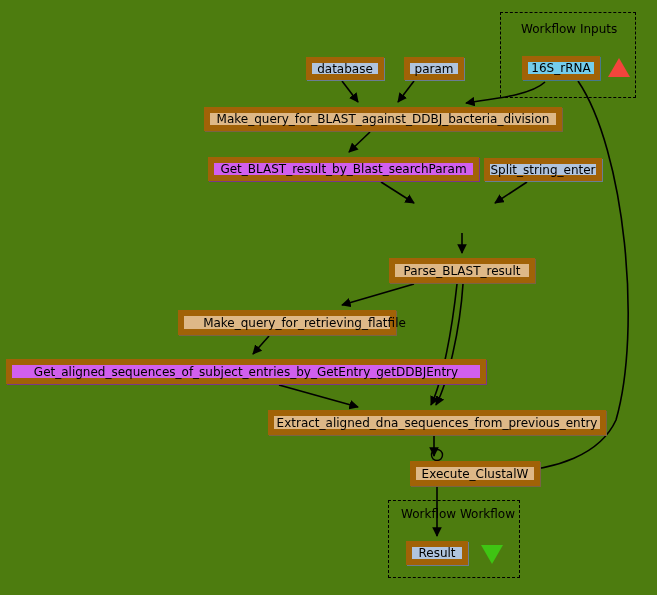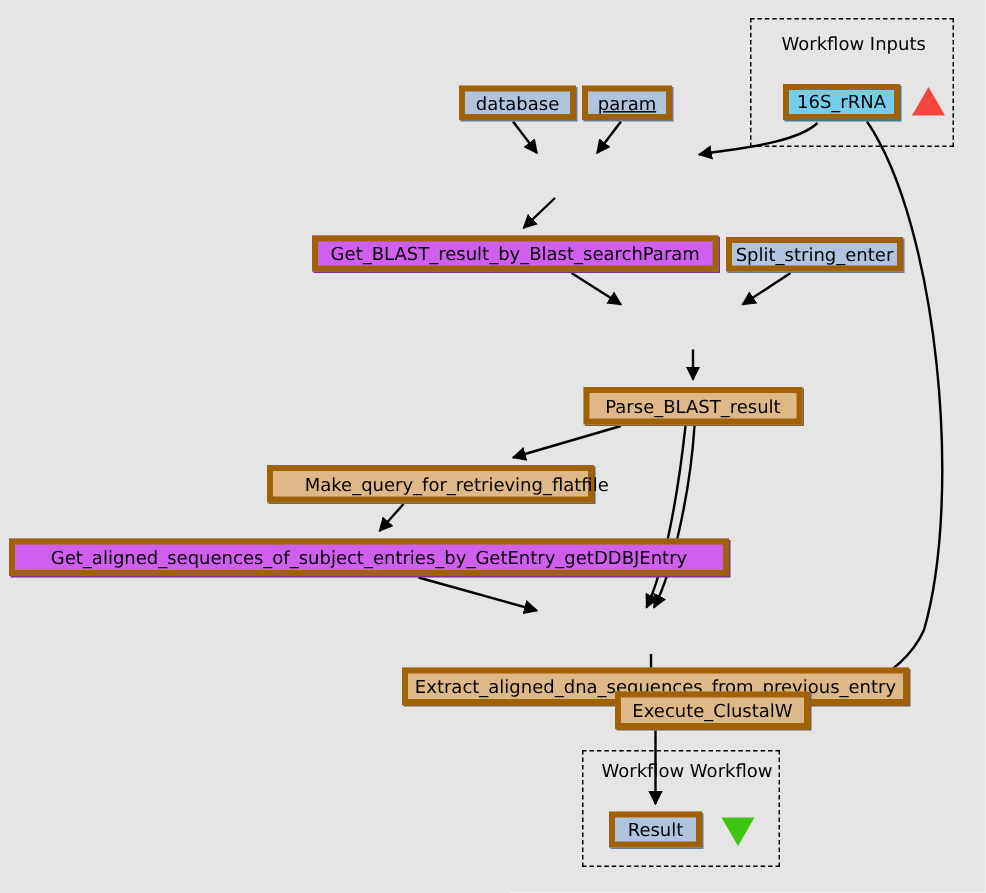--- a/index.html
+++ b/index.html
@@ -1,22 +1,22 @@
 <!DOCTYPE html>
 <html><head>
 <meta charset="utf-8">
 <style>
   html,body{margin:0;padding:0;background:#ffffff;}
   body{font-family:"DejaVu Sans","Liberation Sans",sans-serif;}
-  #canvas{position:relative;width:657px;height:595px;background:#e5e5e5;overflow:hidden;}
+  #canvas{position:relative;width:657px;height:595px;background:#4d7c0f;overflow:hidden;}
   svg#edges{position:absolute;left:0;top:0;width:657px;height:595px;pointer-events:none;}
   .node{
     position:absolute;
     box-sizing:border-box;
-    border:4px solid #a16207;
+    border:6px solid #a16207;
     display:flex;align-items:center;justify-content:center;
     font-size:12px;
     line-height:1;
     color:#000000;
     white-space:nowrap;
     z-index:3;
   }
   .node.process{background:#deb887;box-shadow:1px 1px 0 #7a6244;}
   .node.service{background:#d15fee;box-shadow:1px 1px 0 #7a3789;}
   .node.port{background:#b0c4de;box-shadow:1px 1px 0 #6b7d94;}
@@ -83,35 +83,36 @@
 
   <div class="group" style="left:388px;top:500px;width:132px;height:78px;"></div>
   <div class="group-label" style="left:401px;top:507px;">Workflow Workflow</div>
 
   <div class="node inputport" style="left:522px;top:56px;width:78px;height:24px;text-align:right;">16S_rRNA</div>
 
   <div class="tri up" style="left:608px;top:58px;"></div>
 
   <div class="node port" style="left:306px;top:57px;width:78px;height:23px;">database</div>
 
-  <div class="node port" style="left:388px;top:57px;width:60px;height:23px;text-decoration:underline;">param</div>
+  <div class="node port" style="left:404px;top:57px;width:60px;height:23px;">param</div>
 
+  <div class="node process" style="left:204px;top:107px;width:358px;height:24px;">Make_query_for_BLAST_against_DDBJ_bacteria_division</div>
 
   <div class="node service" style="left:208px;top:157px;width:271px;height:24px;">Get_BLAST_result_by_Blast_searchParam</div>
 
   <div class="node port" style="left:484px;top:158px;width:118px;height:23px;">Split_string_enter</div>
 
 
   <div class="node process" style="left:389px;top:258px;width:146px;height:25px;">Parse_BLAST_result</div>
 
   <div class="node process" style="left:178px;top:310px;width:218px;height:25px;padding-left:35px;">Make_query_for_retrieving_flatfile</div>
 
   <div class="node service" style="left:6px;top:359px;width:480px;height:25px;">Get_aligned_sequences_of_subject_entries_by_GetEntry_getDDBJEntry</div>
 
-  <div class="node process" style="left:268px;top:410px;width:338px;height:25px;margin-top:35px;">Extract_aligned_dna_sequences_from_previous_entry</div>
+  <div class="node process" style="left:268px;top:410px;width:338px;height:25px;">Extract_aligned_dna_sequences_from_previous_entry</div>
 
   <div class="node process" style="left:372px;top:461px;width:130px;height:25px;margin-left:38px;">Execute_ClustalW</div>
 
   <div class="node port" style="left:406px;top:541px;width:62px;height:24px;">Result</div>
 
   <div class="tri down" style="left:481px;top:545px;"></div>
 
 </div>
 
 </body></html>

